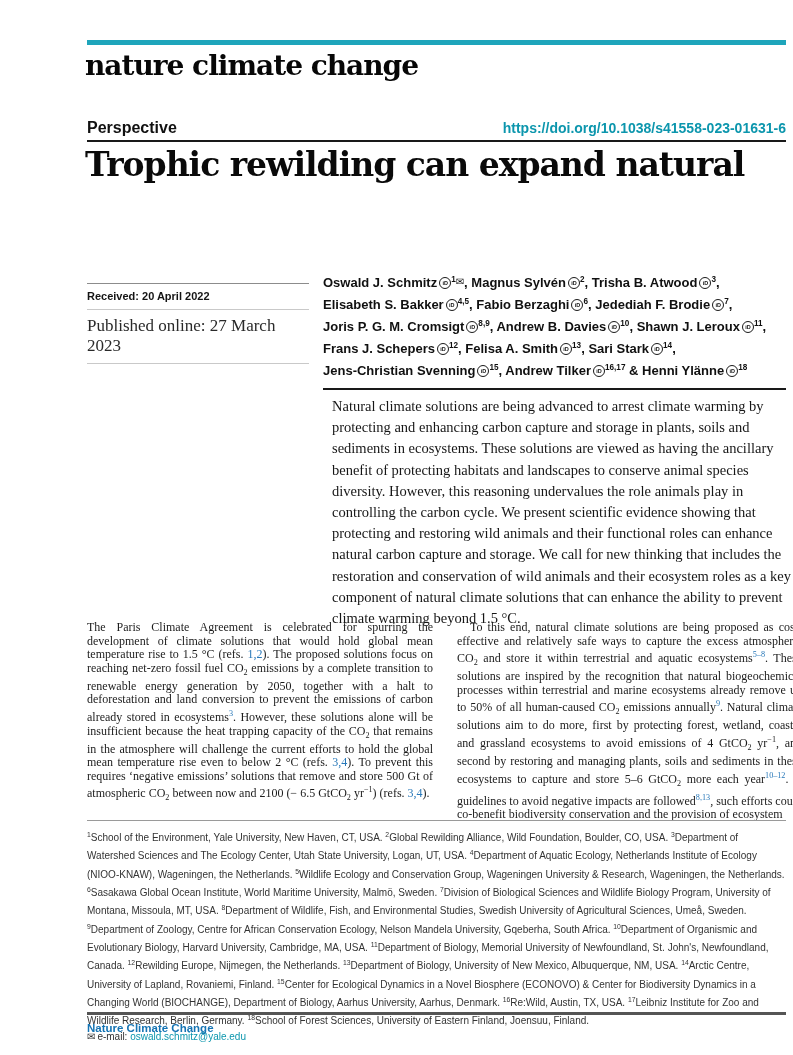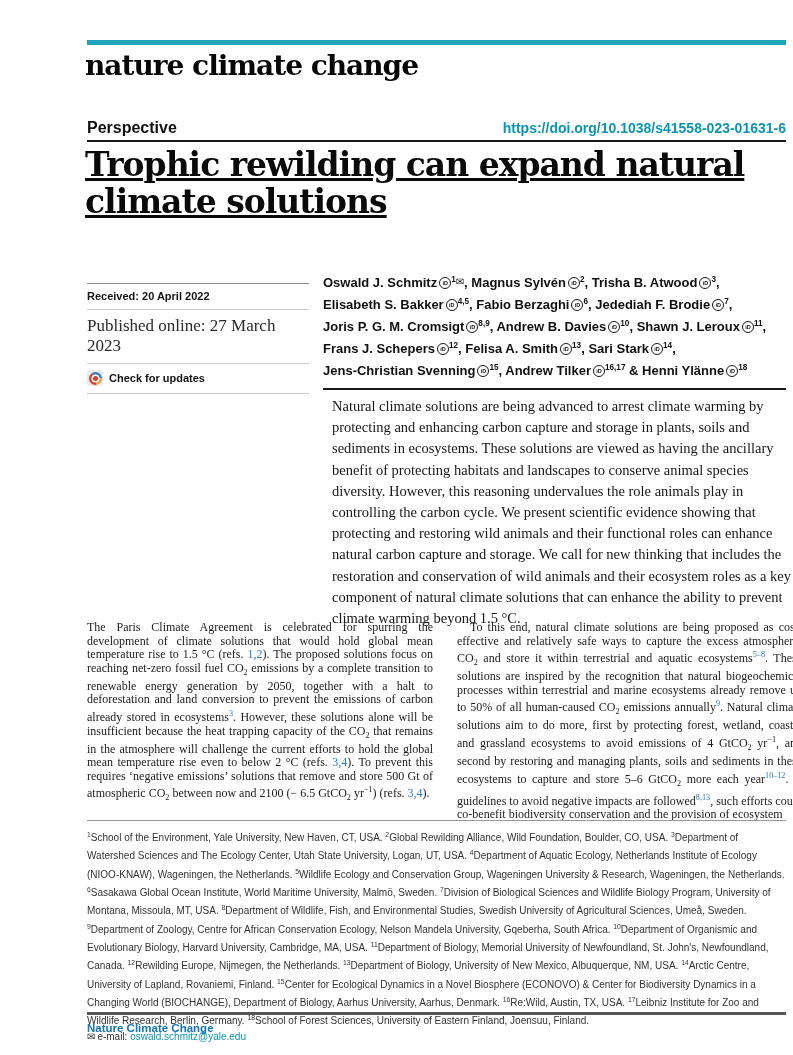--- a/index.html
+++ b/index.html
@@ -15,21 +15,21 @@
 
   .topbar{position:absolute;left:49px;top:40px;width:699px;height:5px;background:var(--teal-bar);}
   .logo{position:absolute;left:47px;top:49px;font-family:"DejaVu Serif",serif;font-weight:bold;
         font-size:28px;letter-spacing:-1px;color:#070707;}
 
   .ptype{position:absolute;left:49px;top:119px;font-size:16px;font-weight:bold;color:#111;}
   .doi{position:absolute;right:45px;top:120px;font-size:14px;font-weight:bold;color:var(--doi-teal);text-decoration:none;}
   .header-rule{position:absolute;left:49px;top:140px;width:699px;height:1.5px;background:#191919;}
 
   .title{position:absolute;left:47px;top:146px;width:704px;font-family:"DejaVu Serif",serif;
-         font-weight:bold;font-size:33px;line-height:37px;letter-spacing:-1px;color:#0a0a0a;text-decoration:underline;}
+         font-weight:bold;font-size:33px;line-height:37px;letter-spacing:-1px;color:#0a0a0a;}
 
   
   .infobox{position:absolute;left:49px;top:283px;width:222px;}
   .inforow{border-top:1px solid #c9c9c9;padding:6px 0 7px 0;font-size:11px;font-weight:bold;color:#141414;}
   .inforow:first-child{border-top:1.5px solid #8c8c8c;}
   .inforow.serif{font-family:"Liberation Serif",serif;font-weight:normal;font-size:17px;color:#2a2a2a;}
   .inforow:last-child{border-bottom:1px solid #c9c9c9;}
   .checkrow{display:flex;align-items:center;gap:6px;}
   .crossmark-box{width:16px;height:16px;border-radius:3px;background:#e9e9e9;display:flex;align-items:center;justify-content:center;}
   .crossmark{width:13px;height:13px;border-radius:50%;
@@ -79,34 +79,25 @@
 
   <div class="topbar"></div>
   <div class="logo">nature climate change</div>
 
   <div class="ptype">Perspective</div>
   <a class="doi" href="#">https://doi.org/10.1038/s41558-023-01631-6</a>
   <div class="header-rule"></div>
 
   <div class="title">
     <div>Trophic rewilding can expand natural</div>
-    <div>climate solutions</div>
   </div>
 
   <div class="infobox">
     <div class="inforow">Received: 20 April 2022</div>
     <div class="inforow serif">Published online: 27 March 2023</div>
-    <div class="inforow checkrow">
-      <span class="crossmark-box">
-          <span class="crossmark">
-            <i></i>
-          </span>
-        </span>
-      <span>Check for updates</span>
-    </div>
   </div>
 
   <div class="authors"><span>Oswald J. Schmitz</span><span class="orcid">iD</span><span class="sup">1</span><span class="env">✉</span><span>, </span><span>Magnus Sylvén</span><span class="orcid">iD</span><span class="sup">2</span><span>, </span><span>Trisha B. Atwood</span><span class="orcid">iD</span><span class="sup">3</span><span>,</span><br><span>Elisabeth S. Bakker</span><span class="orcid">iD</span><span class="sup">4,5</span><span>, </span><span>Fabio Berzaghi</span><span class="orcid">iD</span><span class="sup">6</span><span>, </span><span>Jedediah F. Brodie</span><span class="orcid">iD</span><span class="sup">7</span><span>,</span><br><span>Joris P. G. M. Cromsigt</span><span class="orcid">iD</span><span class="sup">8,9</span><span>, </span><span>Andrew B. Davies</span><span class="orcid">iD</span><span class="sup">10</span><span>, </span><span>Shawn J. Leroux</span><span class="orcid">iD</span><span class="sup">11</span><span>,</span><br><span>Frans J. Schepers</span><span class="orcid">iD</span><span class="sup">12</span><span>, </span><span>Felisa A. Smith</span><span class="orcid">iD</span><span class="sup">13</span><span>, </span><span>Sari Stark</span><span class="orcid">iD</span><span class="sup">14</span><span>,</span><br><span>Jens-Christian Svenning</span><span class="orcid">iD</span><span class="sup">15</span><span>, </span><span>Andrew Tilker</span><span class="orcid">iD</span><span class="sup">16,17</span><span> &amp; </span><span>Henni Ylänne</span><span class="orcid">iD</span><span class="sup">18</span></div>
 
   <div class="abstract-rule"></div>
   <div class="abstract">Natural climate solutions are being advanced to arrest climate warming by protecting and enhancing carbon capture and storage in plants, soils and sediments in ecosystems. These solutions are viewed as having the ancillary benefit of protecting habitats and landscapes to conserve animal species diversity. However, this reasoning undervalues the role animals play in controlling the carbon cycle. We present scientific evidence showing that protecting and restoring wild animals and their functional roles can enhance natural carbon capture and storage. We call for new thinking that includes the restoration and conservation of wild animals and their ecosystem roles as a key component of natural climate solutions that can enhance the ability to prevent climate warming beyond 1.5 °C.</div>
 
   <div class="colL"><span>The Paris Climate Agreement is celebrated for spurring the development of climate solutions that would hold global mean temperature rise to 1.5 °C (refs. </span><span class="reflink">1,2</span><span>). The proposed solutions focus on reaching net-zero fossil fuel CO</span><span class="sub">2</span><span> emissions by a complete transition to renewable energy generation by 2050, together with a halt to deforestation and land conversion to prevent the emissions of carbon already stored in ecosystems</span><span class="supref">3</span><span>. However, these solutions alone will be insufficient because the heat trapping capacity of the CO</span><span class="sub">2</span><span> that remains in the atmosphere will challenge the current efforts to hold the global mean temperature rise even to below 2 °C (refs. </span><span class="reflink">3,4</span><span>). To prevent this requires ‘negative emissions’ solutions that remove and store 500 Gt of atmospheric CO</span><span class="sub">2</span><span> between now and 2100 (− 6.5 GtCO</span><span class="sub">2</span><span> yr</span><span class="sup">−1</span><span>) (refs. </span><span class="reflink">3,4</span><span>).</span></div>
   <div class="colR"><span>To this end, natural climate solutions are being proposed as cost-effective and relatively safe ways to capture the excess atmospheric CO</span><span class="sub">2</span><span> and store it within terrestrial and aquatic ecosystems</span><span class="supref">5–8</span><span>. These solutions are inspired by the recognition that natural biogeochemical processes within terrestrial and marine ecosystems already remove up to 50% of all human-caused CO</span><span class="sub">2</span><span> emissions annually</span><span class="supref">9</span><span>. Natural climate solutions aim to do more, first by protecting forest, wetland, coastal and grassland ecosystems to avoid emissions of 4 GtCO</span><span class="sub">2</span><span> yr</span><span class="sup">−1</span><span>, and second by restoring and managing plants, soils and sediments in these ecosystems to capture and store 5–6 GtCO</span><span class="sub">2</span><span> more each year</span><span class="supref">10–12</span><span>. If guidelines to avoid negative impacts are followed</span><span class="supref">8,13</span><span>, such efforts could co-benefit biodiversity conservation and the provision of ecosystem</span></div>
 

